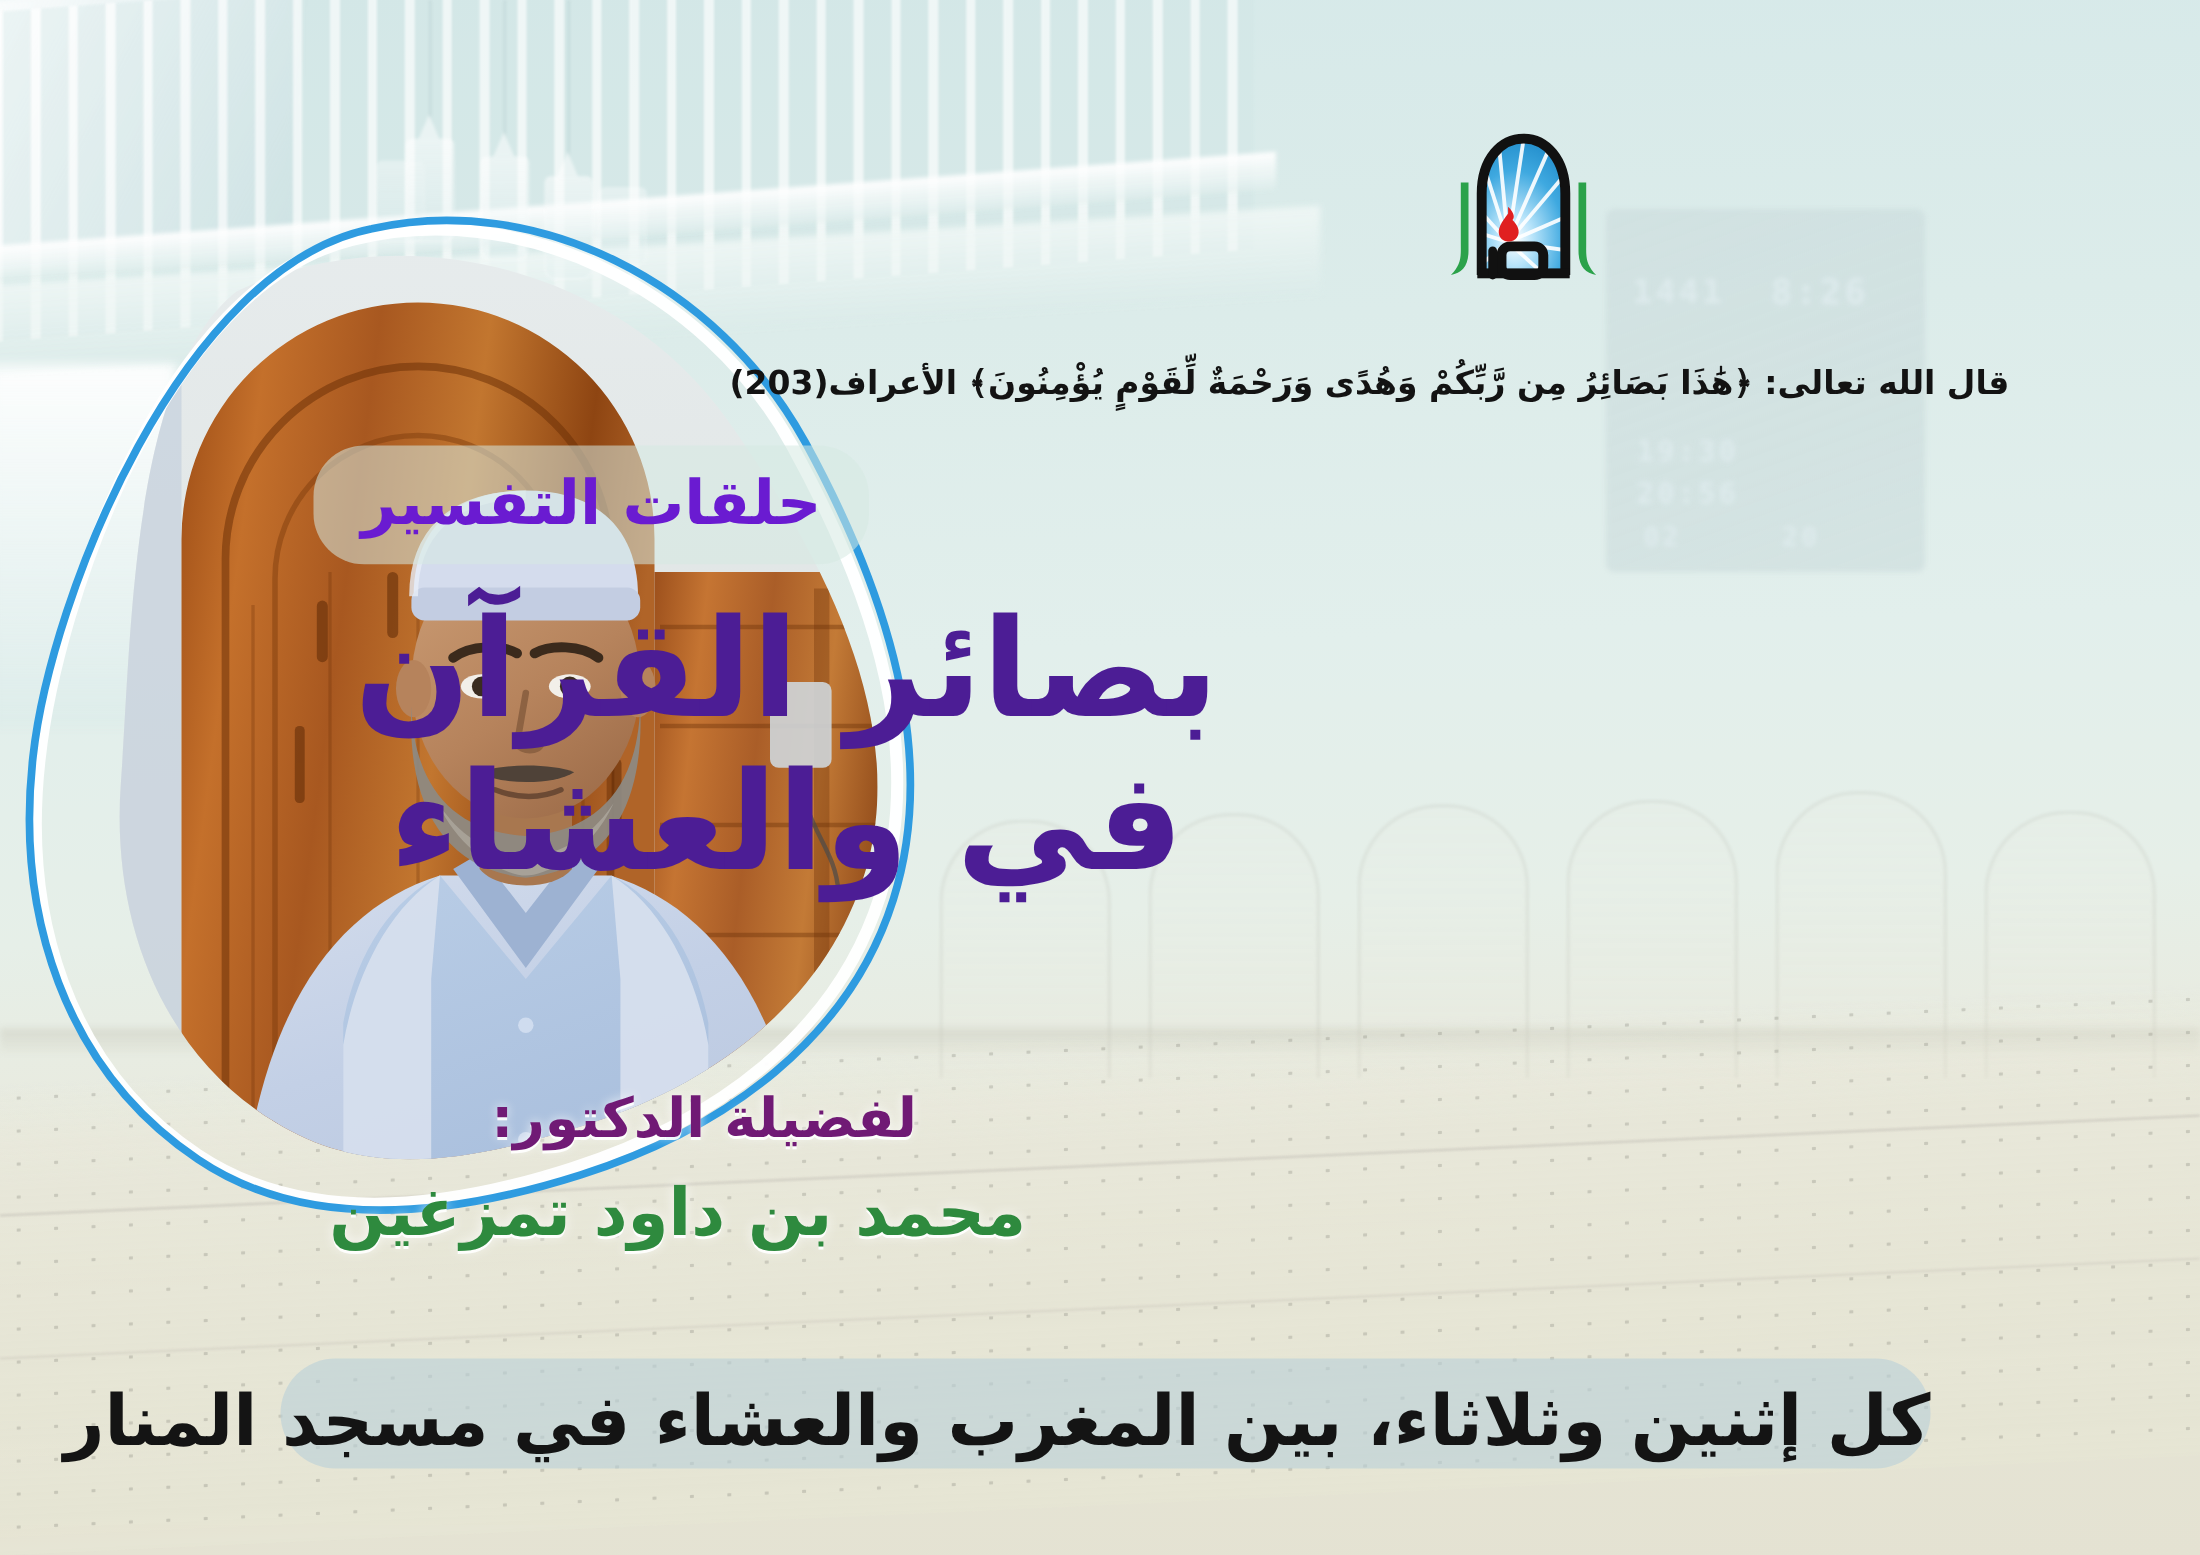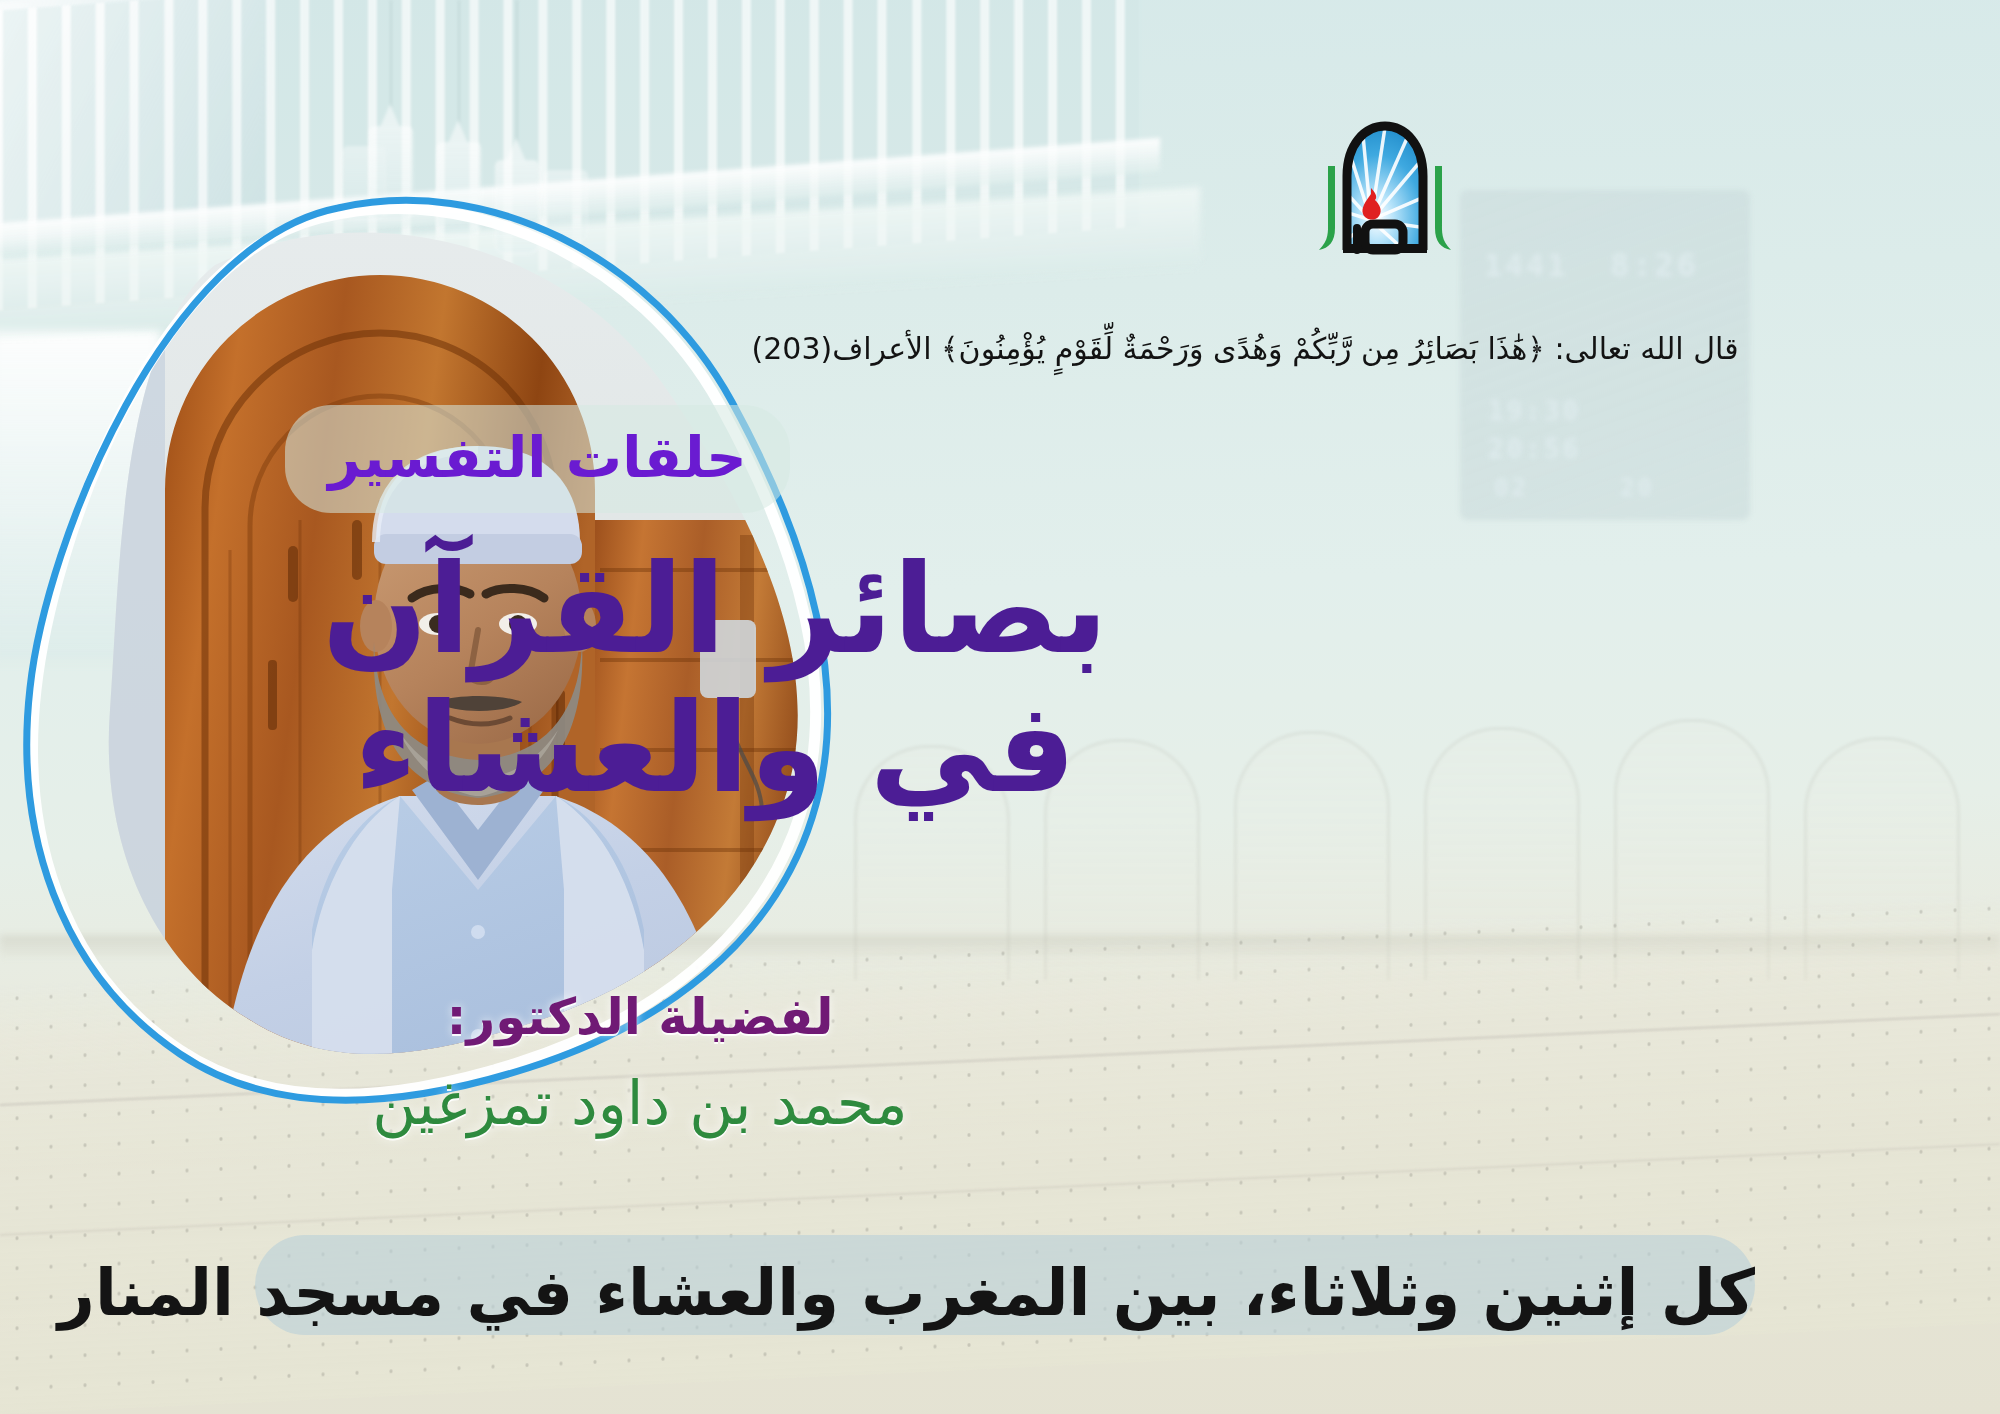--- a/index.html
+++ b/index.html
@@ -148,21 +148,21 @@
   
   #logo { position:absolute; left:1295px; top:110px; width:180px; height:150px; }
 
   
   .verse {
     position:absolute;
     right:120px; top:326px;
     width: 1270px;
     text-align:center;
     font-size:30px;
-    font-weight:400;
+    font-weight:700;
     color:#131313;
     line-height:1.5;
     direction:rtl;
     white-space:nowrap;
   }
   .badge-pill {
     position:absolute;
     right: 1210px; top: 405px;
     width: 505px; height: 108px;
     background: rgba(214,233,226,.55);
@@ -197,25 +197,25 @@
     width:700px;
     text-align:center;
     font-size:50px;
     font-weight:800;
     color:#701a75;
     direction:rtl;
     text-shadow: 0 2px 0 rgba(255,255,255,.9), 0 0 10px rgba(255,255,255,.75);
   }
   .speaker-name {
     position:absolute;
-    right:990px; top:1068px;
+    right:1014px; top:1068px;
     width:740px;
     text-align:center;
     font-size:60px;
-    font-weight:400;
+    font-weight:700;
     color:#2E8A3E;
     direction:rtl;
     text-shadow: 0 2px 0 rgba(255,255,255,.9), 0 0 12px rgba(255,255,255,.8);
   }
   .footer-pill {
     position:absolute;
     right:245px; top:1235px;
     width:1500px; height:100px;
     background: rgba(186,208,216,.62);
     border-radius: 52px;

